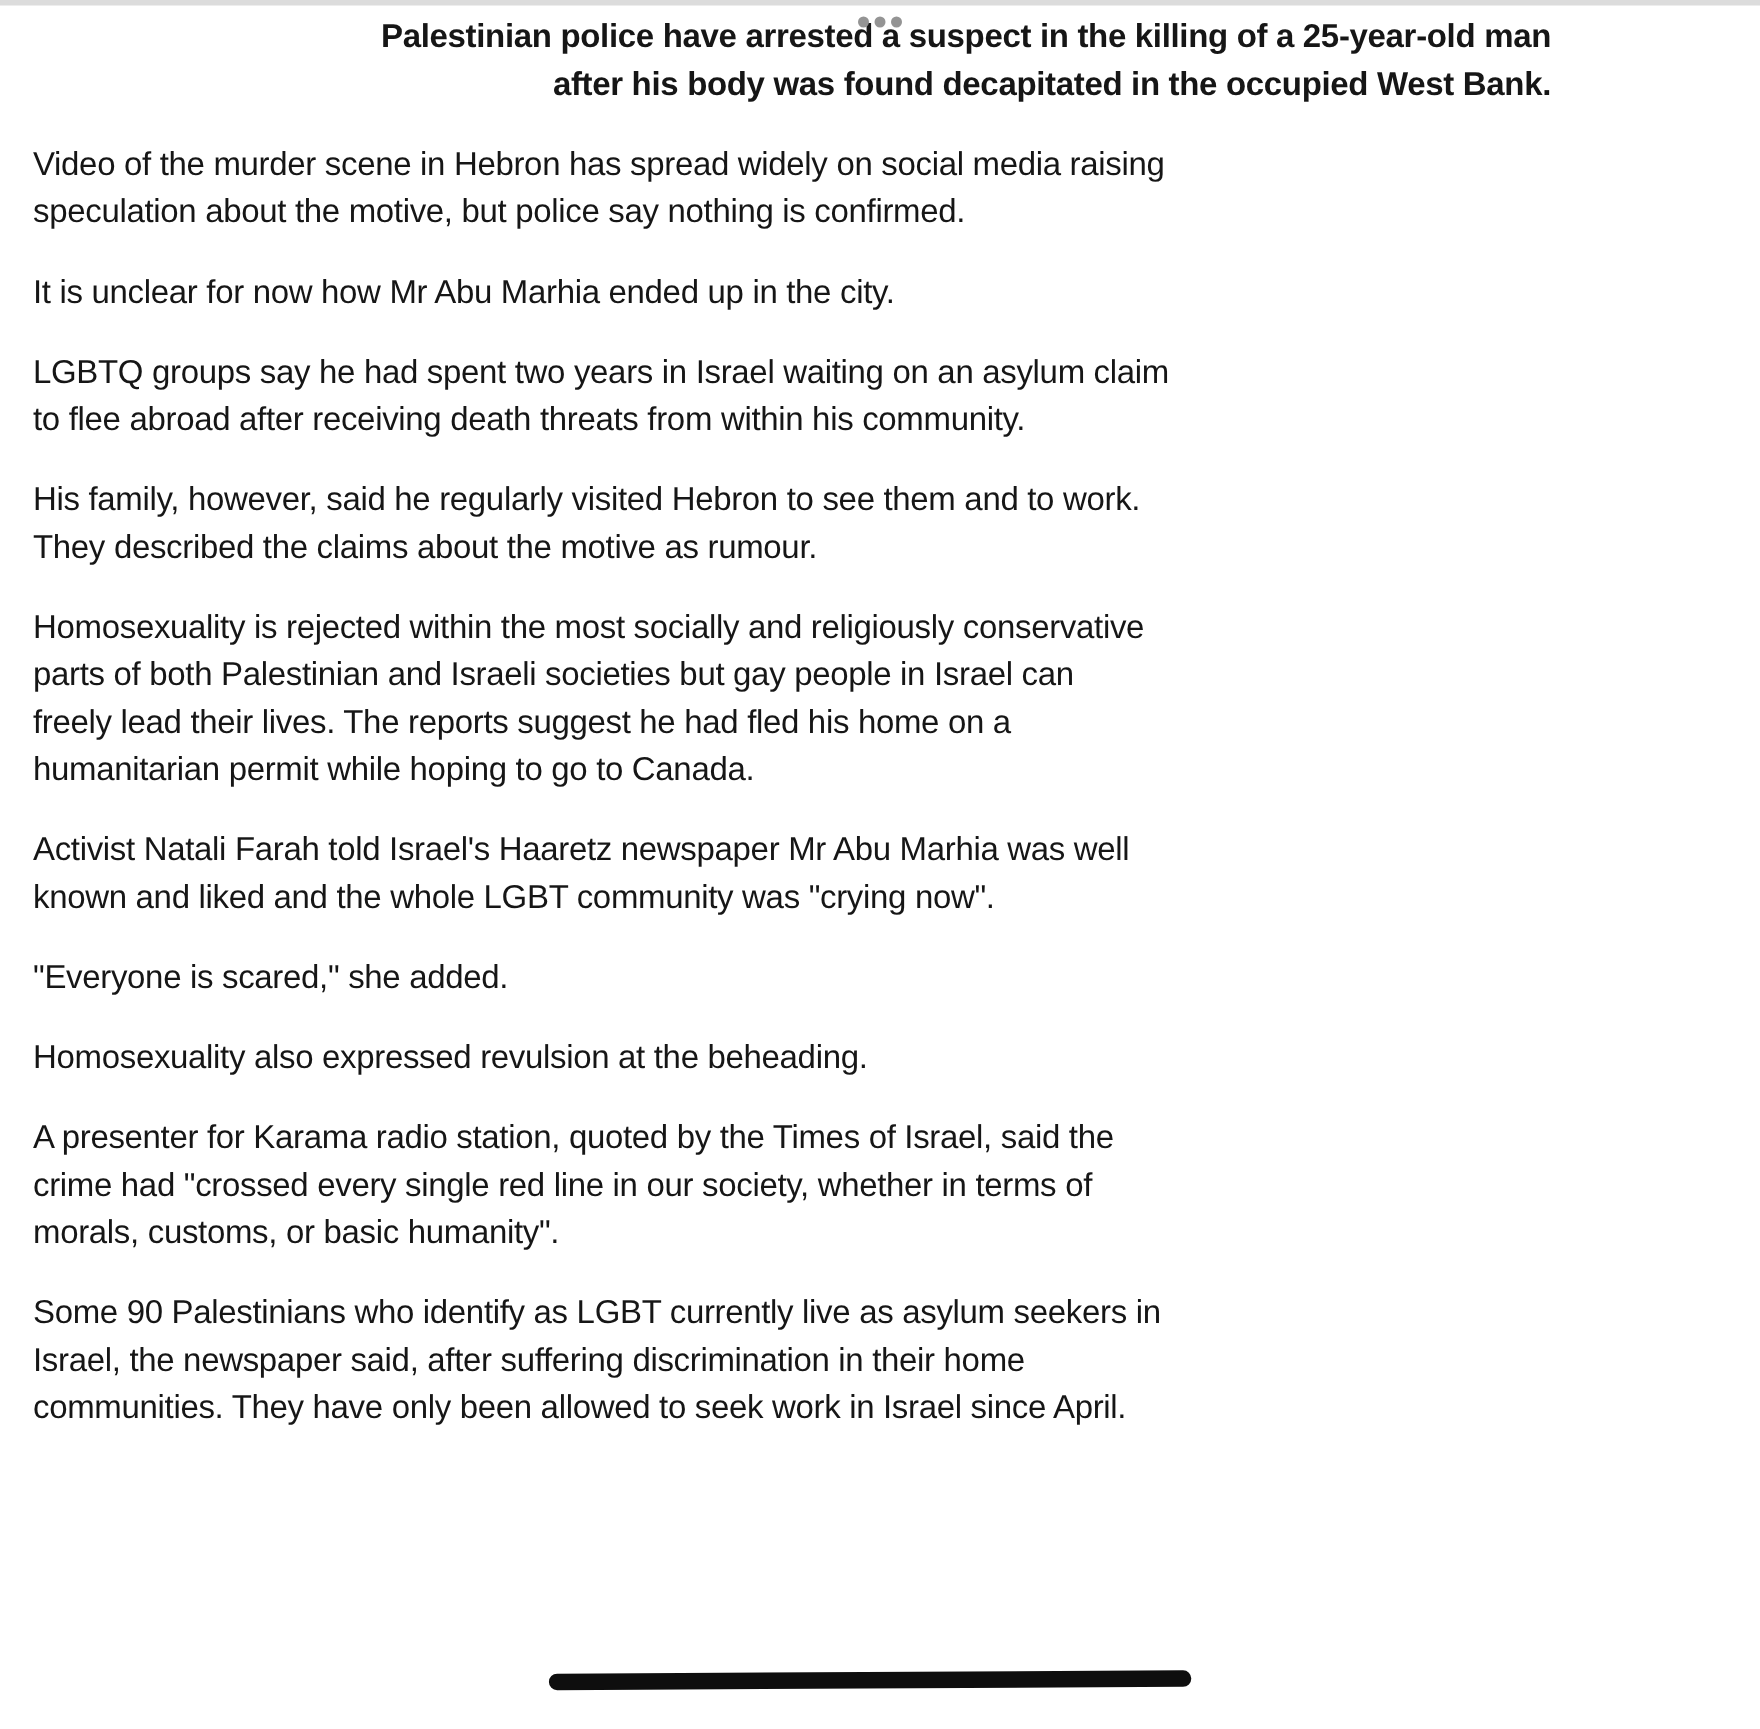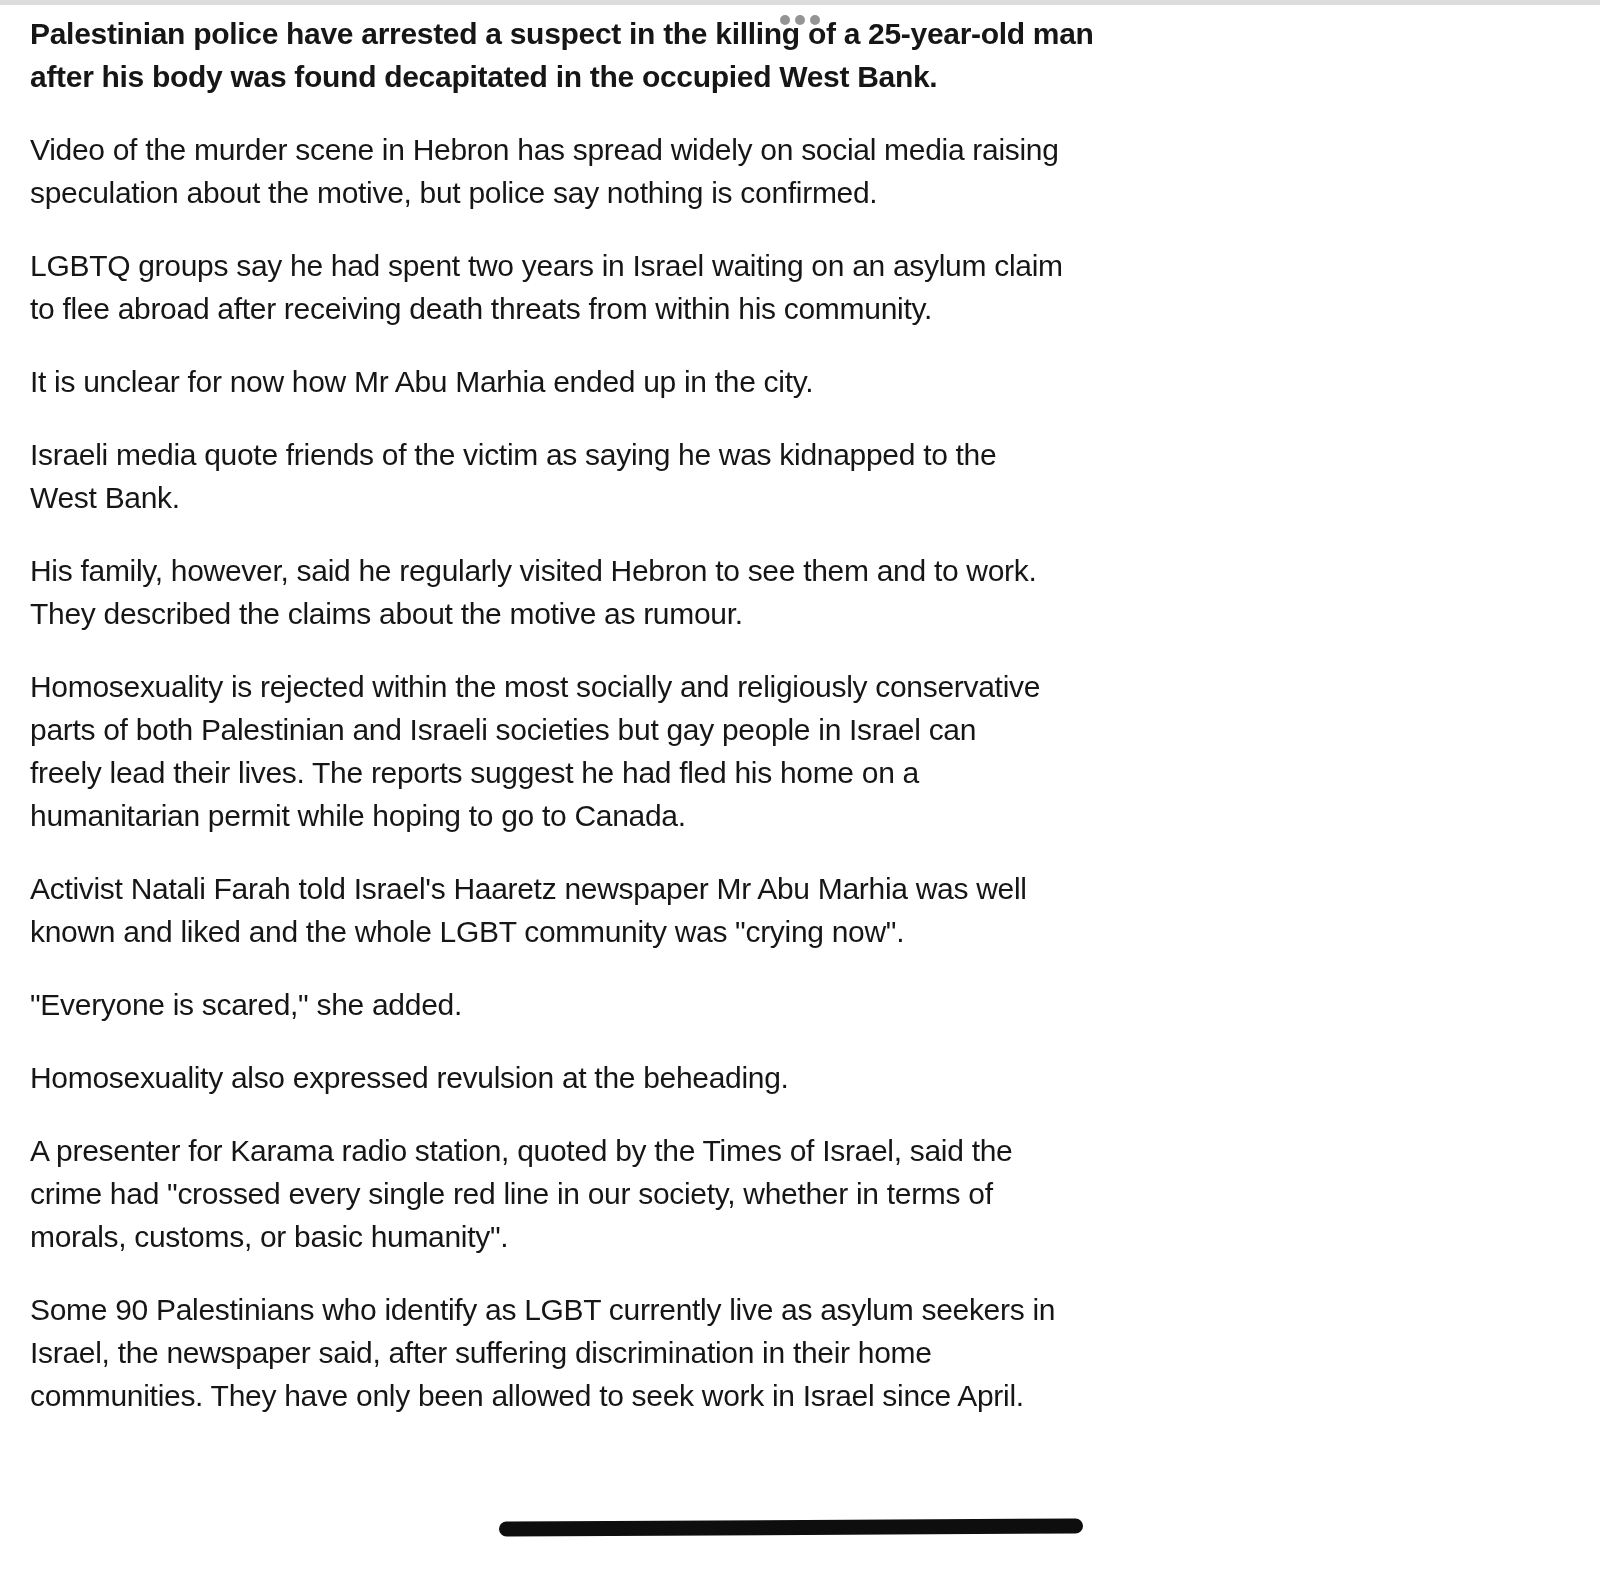--- a/index.html
+++ b/index.html
@@ -46,20 +46,21 @@
   article p {
     margin: 0 0 30px 0;
     font-size: 30px;
     line-height: 43px;
     letter-spacing: -0.3px;
     color: #161616;
     white-space: pre-line;
   }
   article p.lead {
     font-weight: 700;
+    text-align: right;
   }
   .marker-underline {
     position: absolute;
     left: 499px;
     top: 1520px;
     width: 584px;
     height: 15px;
     background: #0e0e0e;
     border-radius: 9px;
     transform: rotate(-0.3deg);
@@ -77,25 +78,23 @@
     <span class="dot"></span>
     <span class="dot"></span>
     <span class="dot"></span>
   </div>
 
   <article>
     <p class="lead">Palestinian police have arrested a suspect in the killing of a 25-year-old man
 after his body was found decapitated in the occupied West Bank.</p>
     <p>Video of the murder scene in Hebron has spread widely on social media raising
 speculation about the motive, but police say nothing is confirmed.</p>
+    <p>It is unclear for now how Mr Abu Marhia ended up in the city.</p>
     <p>LGBTQ groups say he had spent two years in Israel waiting on an asylum claim
 to flee abroad after receiving death threats from within his community.</p>
-    <p>It is unclear for now how Mr Abu Marhia ended up in the city.</p>
-    <p>Israeli media quote friends of the victim as saying he was kidnapped to the
-West Bank.</p>
     <p>His family, however, said he regularly visited Hebron to see them and to work.
 They described the claims about the motive as rumour.</p>
     <p>Homosexuality is rejected within the most socially and religiously conservative
 parts of both Palestinian and Israeli societies but gay people in Israel can
 freely lead their lives. The reports suggest he had fled his home on a
 humanitarian permit while hoping to go to Canada.</p>
     <p>Activist Natali Farah told Israel's Haaretz newspaper Mr Abu Marhia was well
 known and liked and the whole LGBT community was "crying now".</p>
     <p>"Everyone is scared," she added.</p>
     <p>Homosexuality also expressed revulsion at the beheading.</p>

